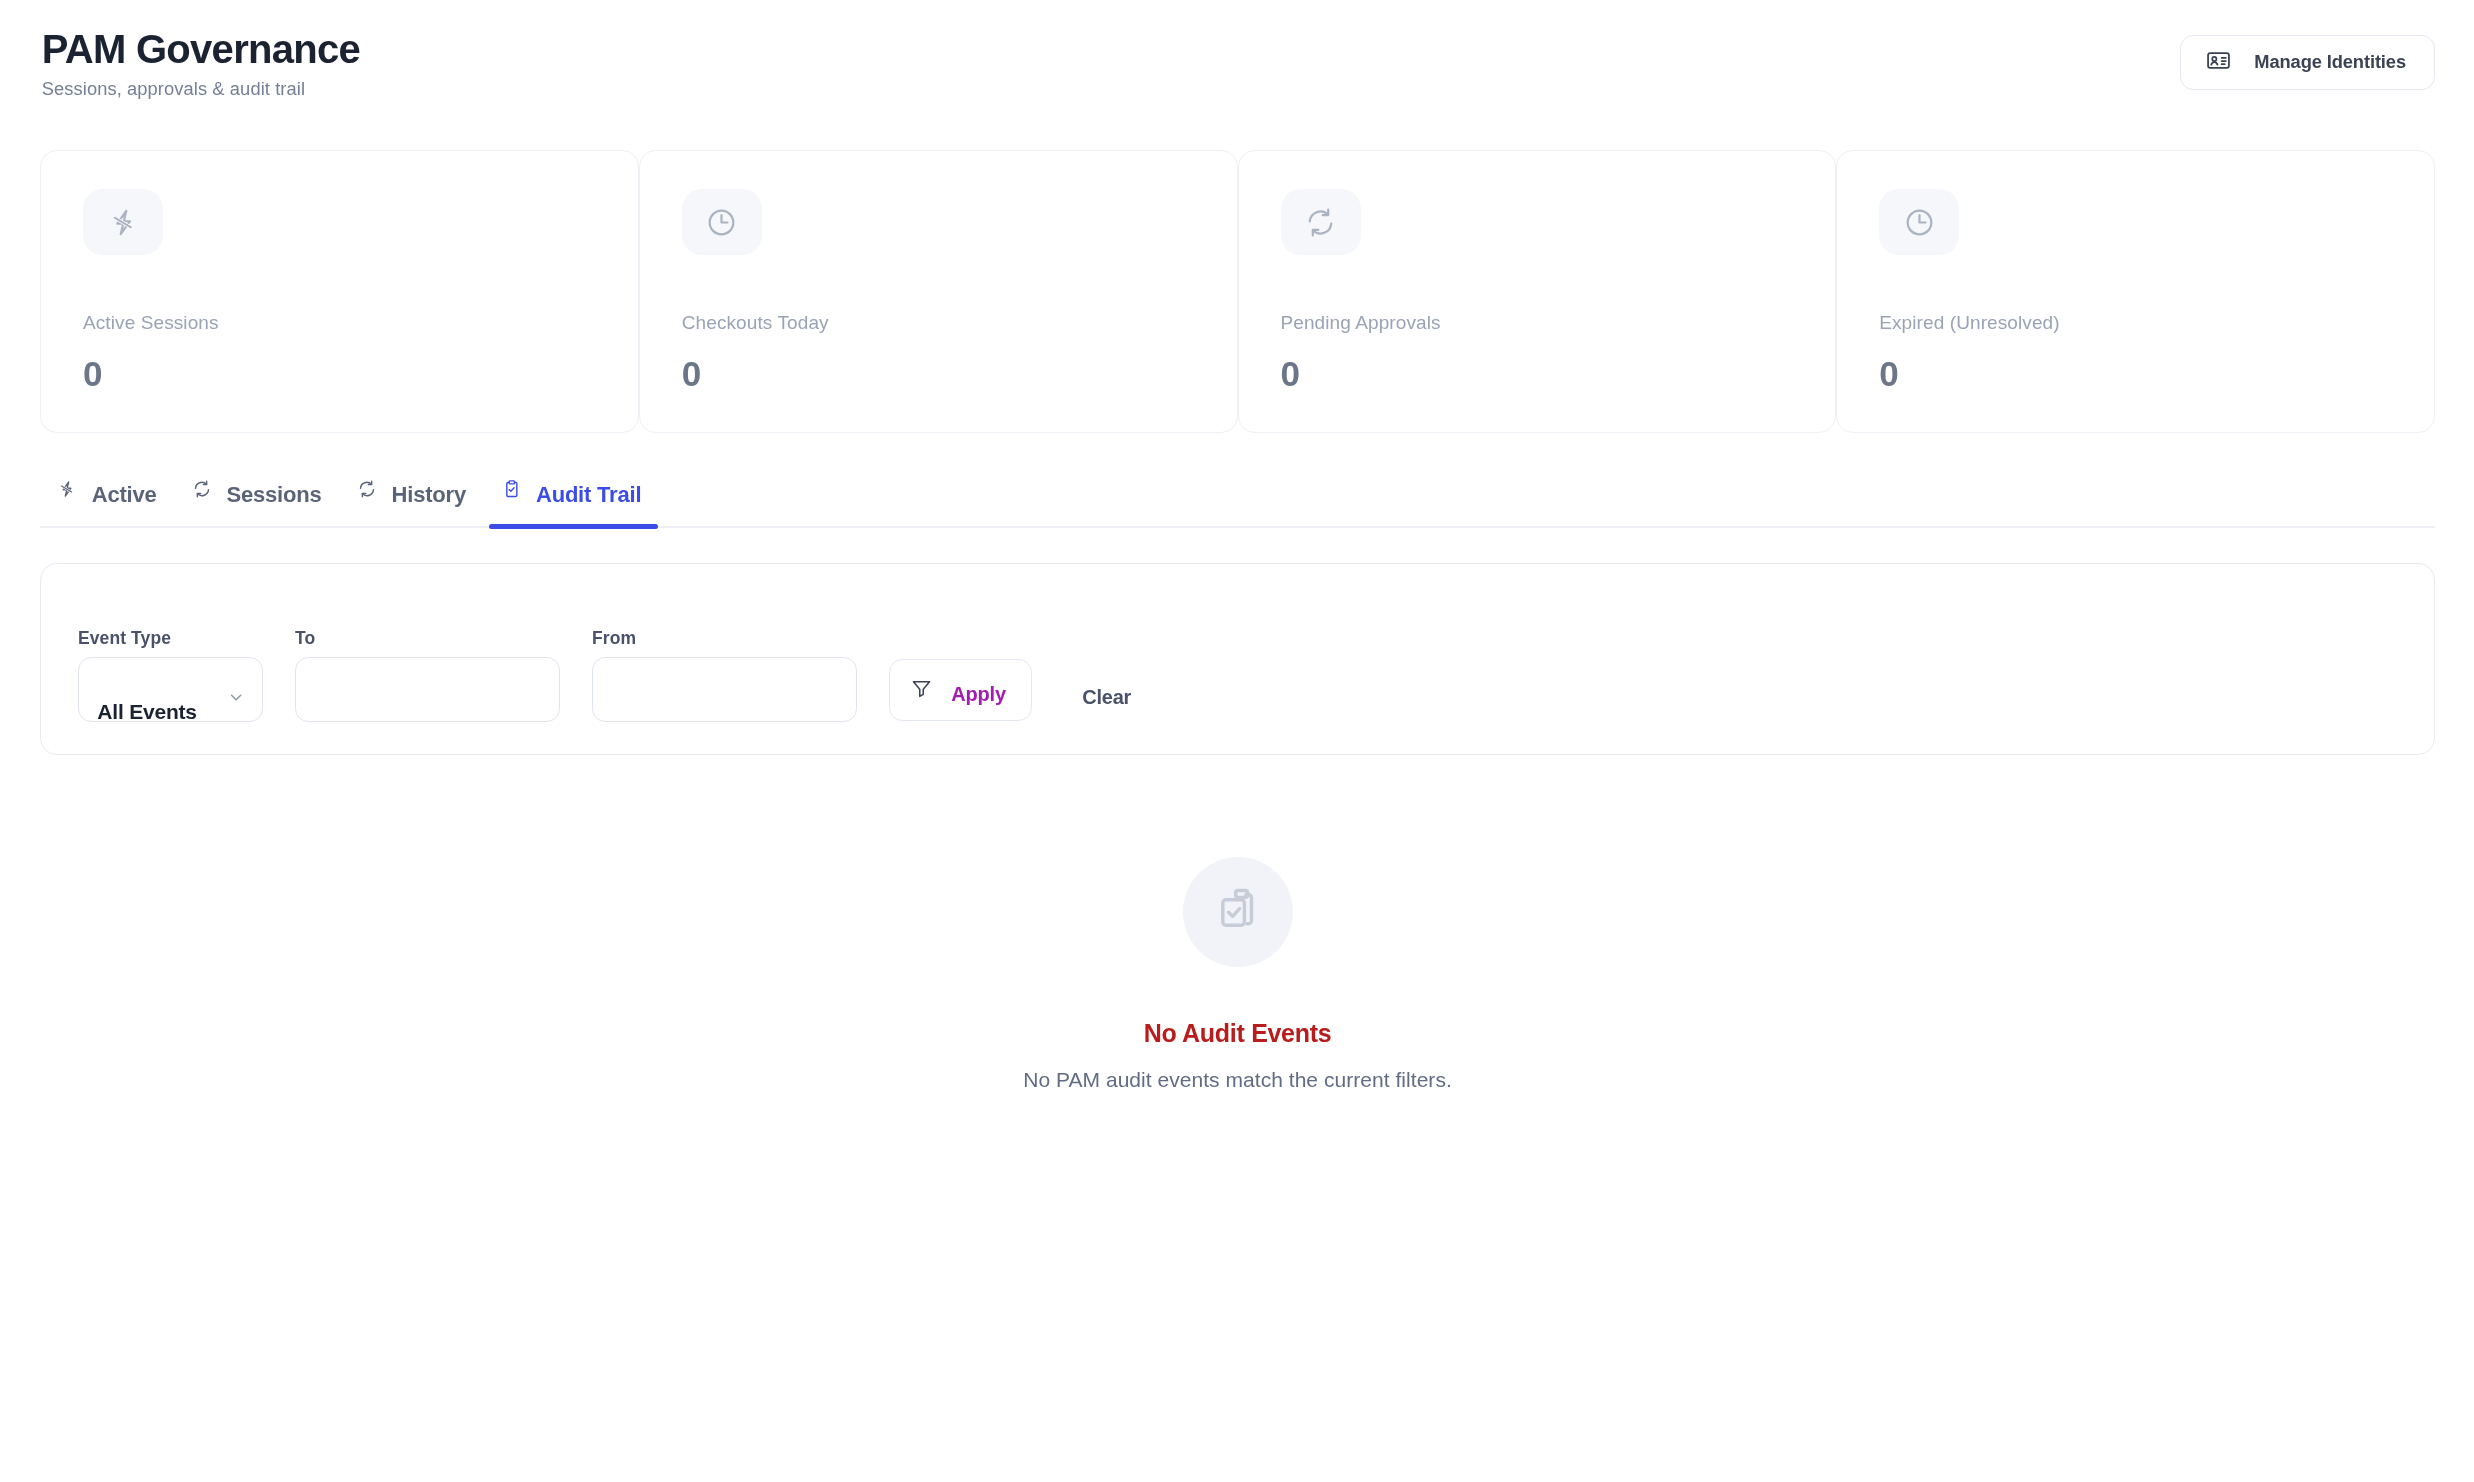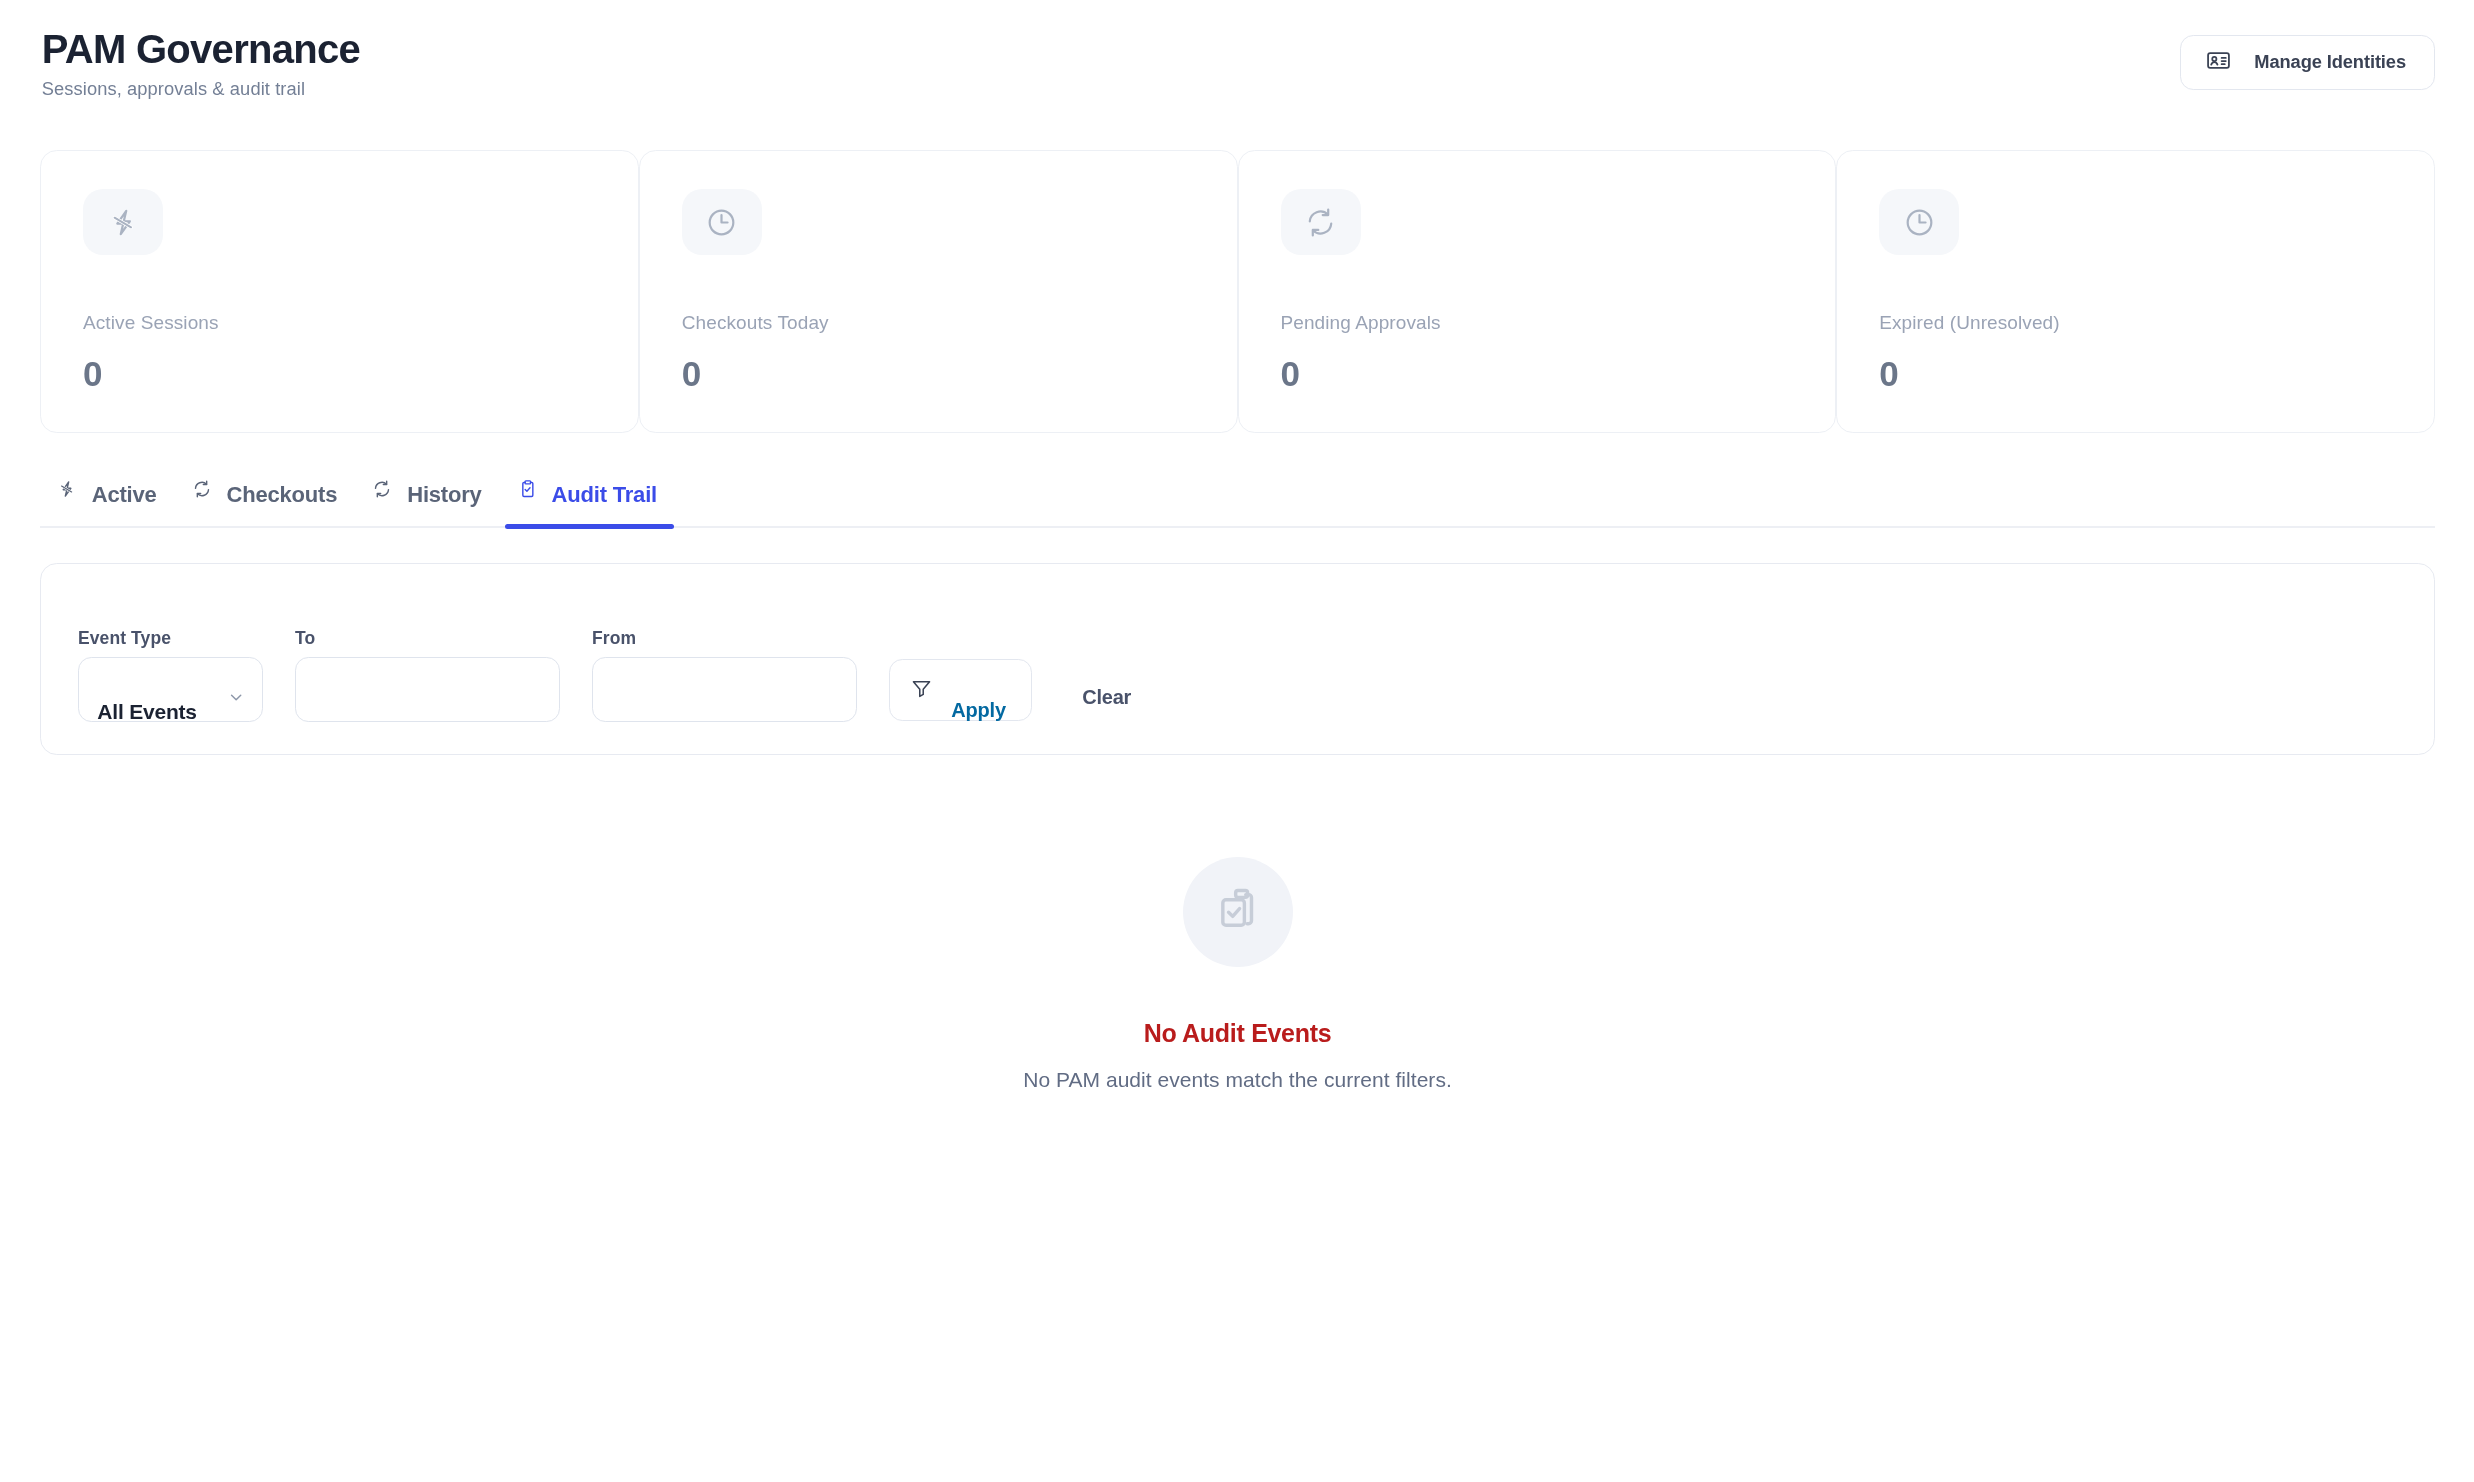--- a/index.html
+++ b/index.html
@@ -207,23 +207,23 @@
     border: 1.7px solid #e3e7ef;
     border-radius: 13.3px;
     background: #ffffff;
     padding: 0 25px 0 20px;
     cursor: pointer;
     margin-bottom: 1.7px;
   }
   .apply-btn .label {
     font-size: 20px;
     font-weight: 700;
-    color: #0369a1;
-    position: relative;
-    top: 21px;
+    color: #a21caf;
+    position: relative;
+    top: 5px;
     letter-spacing: -0.2px;
   }
   .clear-btn {
     background: none;
     border: none;
     font-family: "Liberation Sans", sans-serif;
     font-size: 20px;
     font-weight: 700;
     color: #49526a;
     cursor: pointer;
@@ -381,21 +381,21 @@
 
     <div class="tab">
       <span class="tab-icon">
         <svg width="20" height="20" viewBox="0 0 24 24" fill="none" stroke="#5a6478" stroke-width="1.7" stroke-linecap="round" stroke-linejoin="round">
           <path d="M4.2 11.2a7.8 7.8 0 0 1 13.2-5"></path>
           <polyline points="17.6,2.6 17.6,6.6 13.6,6.6"></polyline>
           <path d="M19.8 12.8a7.8 7.8 0 0 1-13.2 5"></path>
           <polyline points="6.4,21.4 6.4,17.4 10.4,17.4"></polyline>
         </svg>
       </span>
-      <span class="tab-label">Checkouts</span>
+      <span class="tab-label">Sessions</span>
     </div>
 
     <div class="tab">
       <span class="tab-icon">
         <svg width="20" height="20" viewBox="0 0 24 24" fill="none" stroke="#5a6478" stroke-width="1.7" stroke-linecap="round" stroke-linejoin="round">
           <path d="M4.2 11.2a7.8 7.8 0 0 1 13.2-5"></path>
           <polyline points="17.6,2.6 17.6,6.6 13.6,6.6"></polyline>
           <path d="M19.8 12.8a7.8 7.8 0 0 1-13.2 5"></path>
           <polyline points="6.4,21.4 6.4,17.4 10.4,17.4"></polyline>
         </svg>

